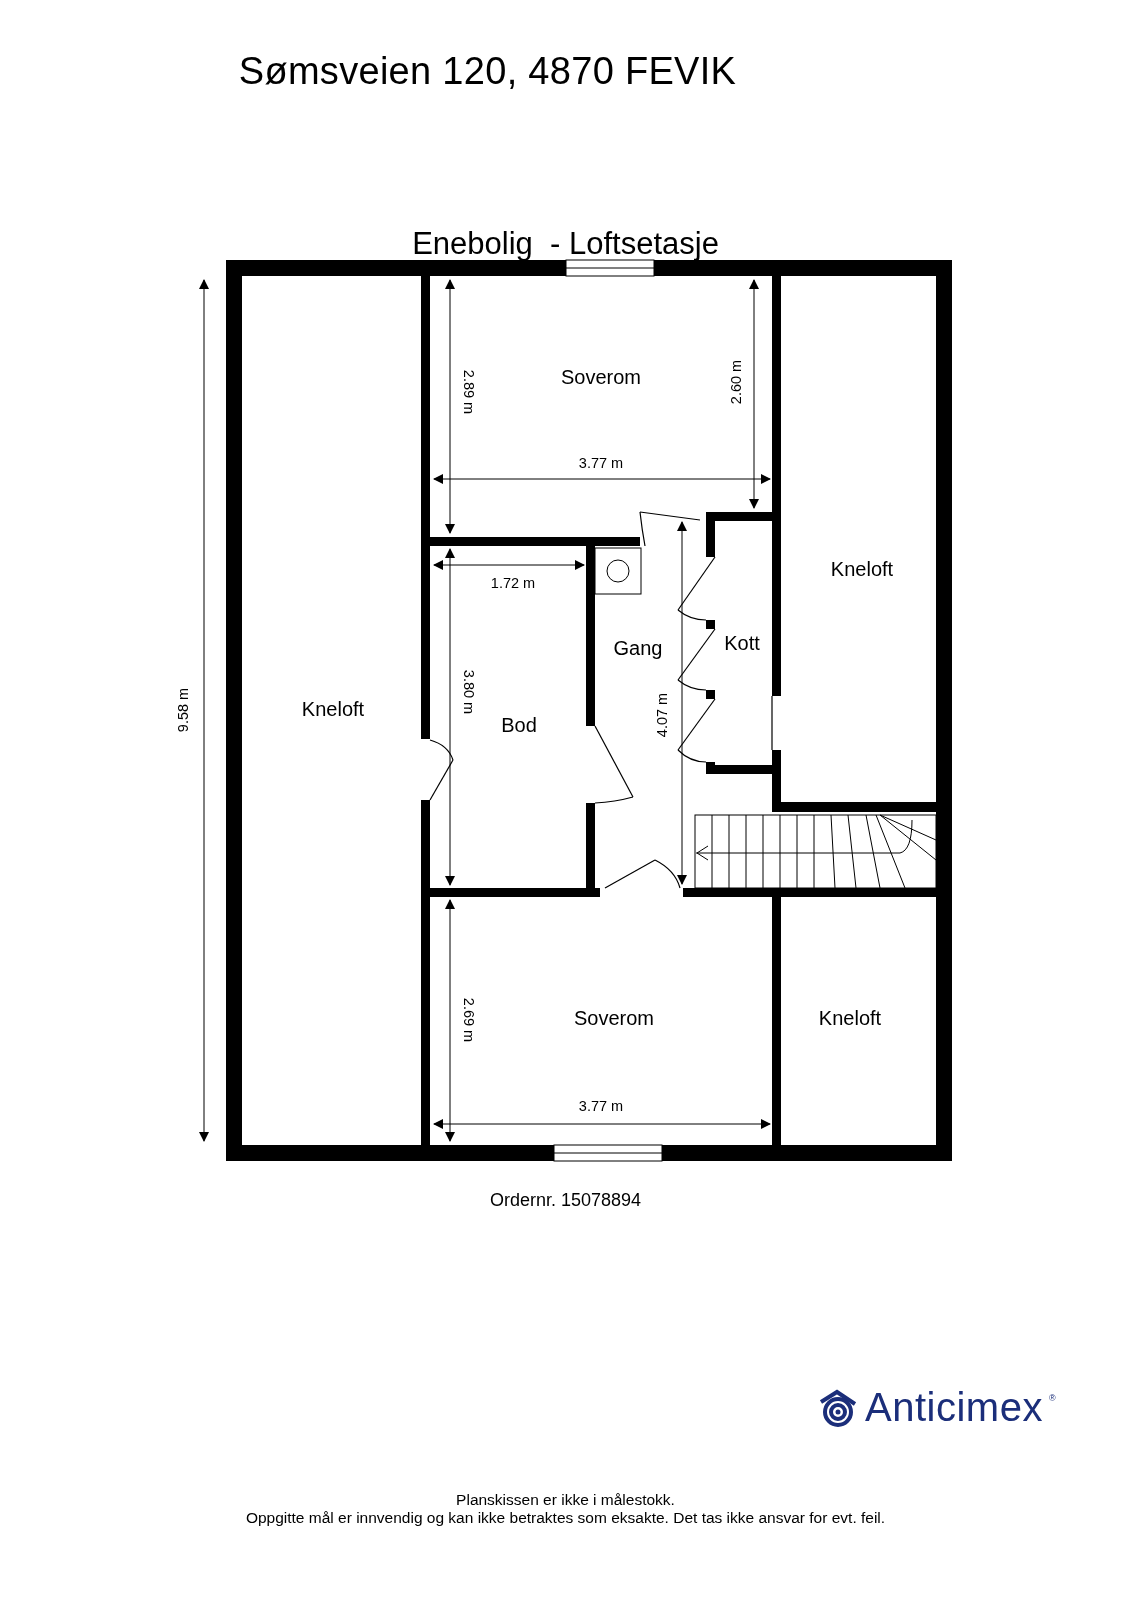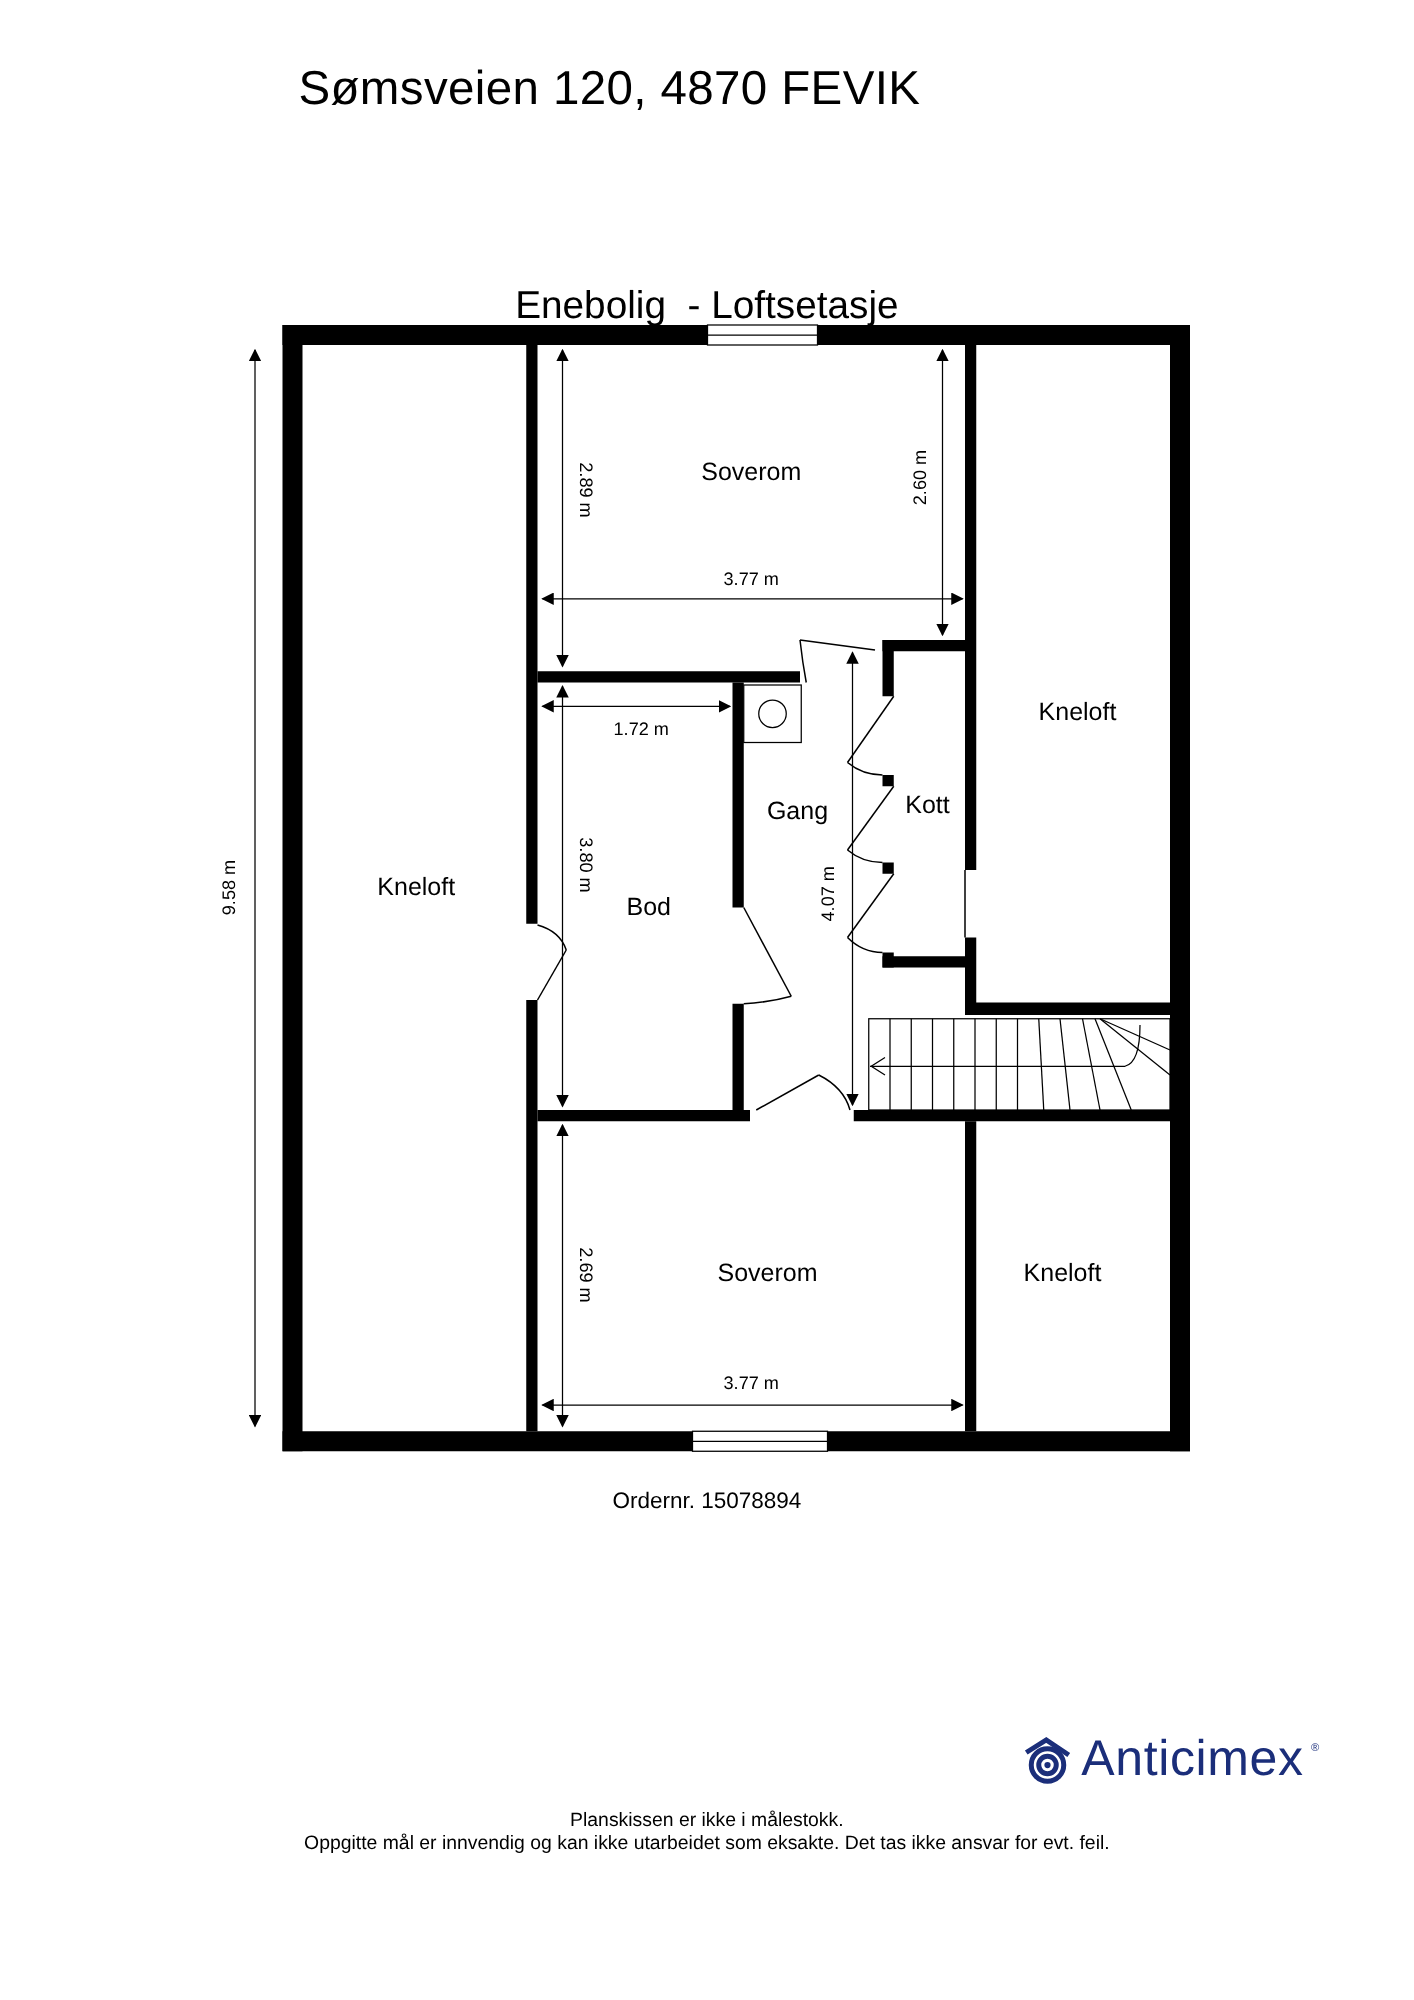--- a/index.html
+++ b/index.html
@@ -7,21 +7,21 @@
          font-family: "Liberation Sans", sans-serif; color: #000; }
   .title { position: absolute; left: 0; width: 975px; top: 50px; text-align: center;
            font-size: 38px; letter-spacing: 0.3px; }
   .subtitle { position: absolute; left: 0; width: 1131px; top: 214px; text-align: center;
               font-size: 31px; white-space: pre; margin-top: 12px; }
   svg.plan { position: absolute; left: 0; top: 0; }
   .order { position: absolute; left: 0; width: 1131px; top: 1190px; text-align: center; font-size: 18px; }
   .logo { position: absolute; left: 815px; top: 1385px; display: flex; align-items: center; gap: 6px; color: #1b2e7a; }
   .logo-text { font-size: 40px; font-weight: normal; letter-spacing: 0.5px; }
   .logo-reg { font-size: 9px; align-self: flex-start; margin-top: 8px; }
-  .disclaimer { position: absolute; left: 0; width: 1131px; top: 1448px; text-align: center; font-size: 15.5px; line-height: 18px; }
+  .disclaimer { position: absolute; left: 0; width: 1131px; top: 1491px; text-align: center; font-size: 15.5px; line-height: 18px; }
 </style>
 </head>
 <body>
 
 <div class="title">Sømsveien 120, 4870 FEVIK</div>
 <div class="subtitle">Enebolig  - Loftsetasje</div>
 
 <svg class="plan" width="1131" height="1600" viewBox="0 0 1131 1600">
   <defs>
     <marker id="ah" markerWidth="10" markerHeight="10" refX="9" refY="5" orient="auto-start-reverse" markerUnits="userSpaceOnUse">
@@ -161,14 +161,14 @@
       <circle cx="23" cy="24" r="7"></circle>
     </g>
     <circle cx="23" cy="24" r="2.5" fill="#1b2e7a"></circle>
   </svg>
   <span class="logo-text">Anticimex</span>
   <span class="logo-reg">®</span>
 </div>
 
 <div class="disclaimer">
   <div>Planskissen er ikke i målestokk.</div>
-  <div>Oppgitte mål er innvendig og kan ikke utarbeidet som eksakte. Det tas ikke ansvar for evt. feil.</div>
+  <div>Oppgitte mål er innvendig og kan ikke betraktes som eksakte. Det tas ikke ansvar for evt. feil.</div>
 </div>
 
 </body></html>

